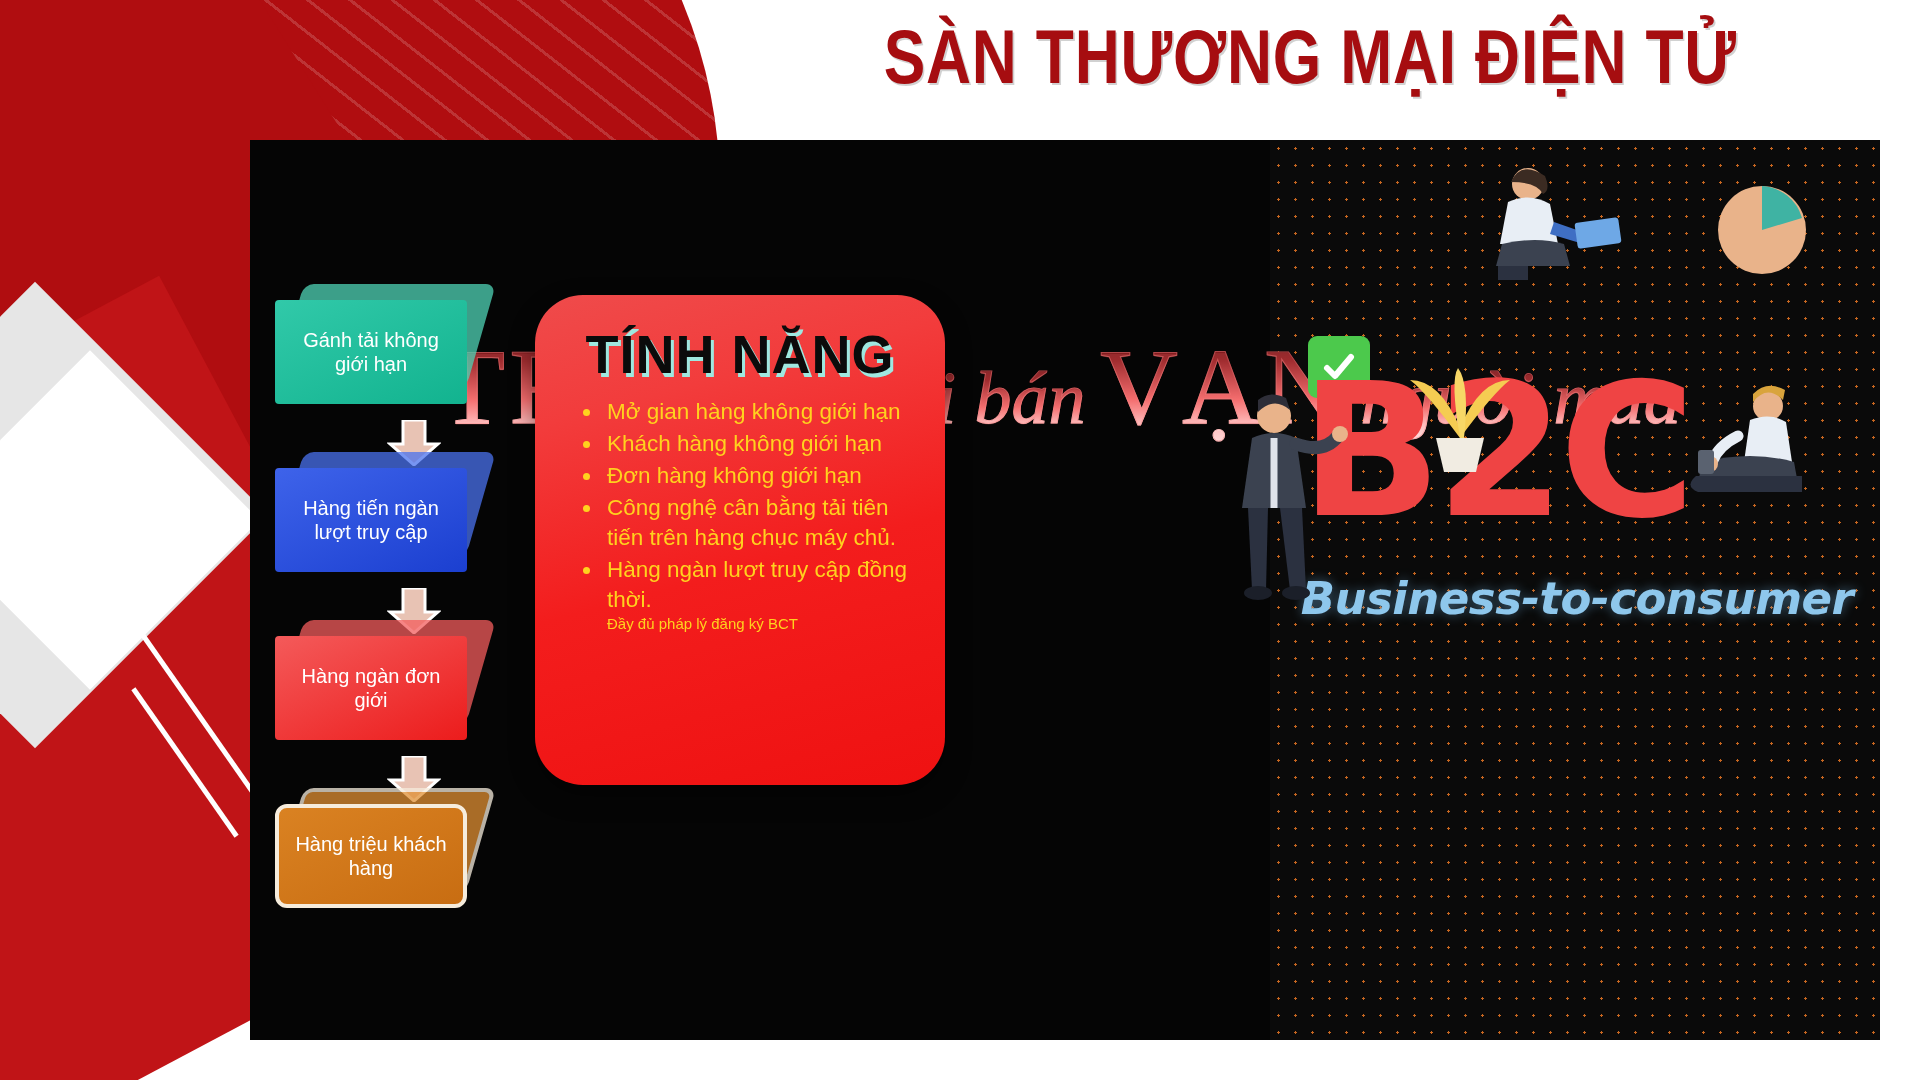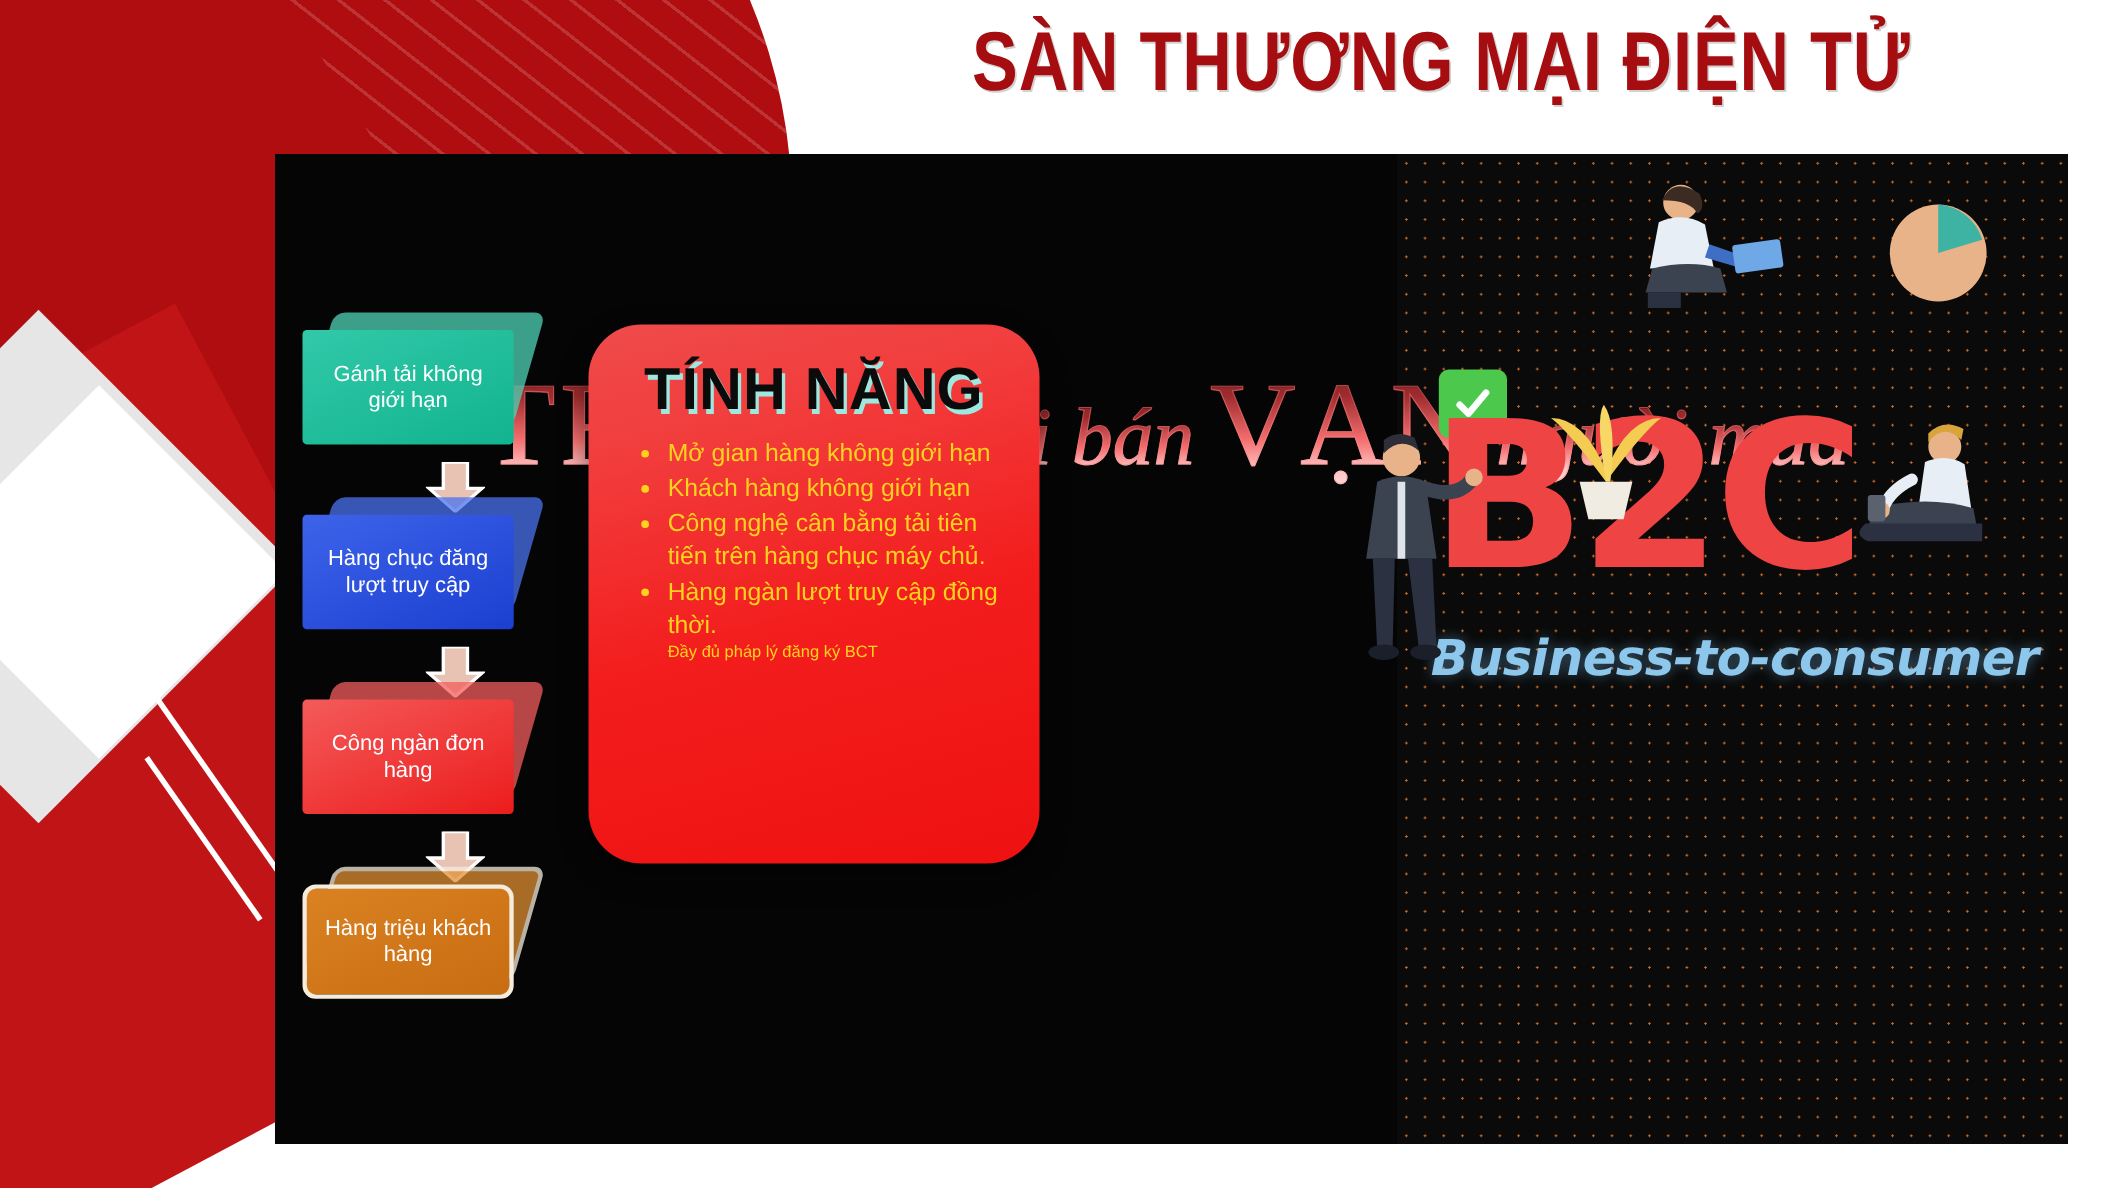--- a/index.html
+++ b/index.html
@@ -181,33 +181,33 @@
     </div>
     <div class="arrow">
       <svg width="54" height="46" viewBox="0 0 54 46">
         <polygon points="16,0 38,0 38,24 51,24 27,45 3,24 16,24" fill="#e8c3b4" stroke="#ffffff" stroke-width="3"></polygon>
       </svg>
     </div>
 
     <div class="flow-wrap">
       <div class="flow-3d" style="background:#4a72ee"></div>
       <div class="flow-box" style="background:linear-gradient(155deg,#3e63ea,#1b3fd0)">
-        <span>Hàng chục đăng lượt truy cập</span>
+        <span>Hàng tiến ngàn lượt truy cập</span>
       </div>
     </div>
     <div class="arrow">
       <svg width="54" height="46" viewBox="0 0 54 46">
         <polygon points="16,0 38,0 38,24 51,24 27,45 3,24 16,24" fill="#e8c3b4" stroke="#ffffff" stroke-width="3"></polygon>
       </svg>
     </div>
 
     <div class="flow-wrap">
       <div class="flow-3d" style="background:#f35c5c"></div>
       <div class="flow-box" style="background:linear-gradient(155deg,#f45a5a,#ec1c1c)">
-        <span>Công ngàn đơn hàng</span>
+        <span>Hàng ngàn đơn giới</span>
       </div>
     </div>
     <div class="arrow">
       <svg width="54" height="46" viewBox="0 0 54 46">
         <polygon points="16,0 38,0 38,24 51,24 27,45 3,24 16,24" fill="#e8c3b4" stroke="#ffffff" stroke-width="3"></polygon>
       </svg>
     </div>
 
     <div class="flow-wrap">
       <div class="flow-3d" style="background:#e08f33;border:4px solid #f6ecdc;box-sizing:border-box;"></div>
@@ -216,20 +216,21 @@
       </div>
     </div>
 
   </div>
 
   <div id="feature-card">
     <div id="feature-title">TÍNH NĂNG</div>
     <ul id="feature-list">
       <li>Mở gian hàng không giới hạn</li>
       <li>Khách hàng không giới hạn</li>
+      <li>Đơn hàng không giới hạn</li>
       <li>Công nghệ cân bằng tải tiên tiến trên hàng chục máy chủ.</li>
       <li>
         <span>Hàng ngàn lượt truy cập đồng thời.</span>
         <span class="sub-line">Đầy đủ pháp lý đăng ký BCT</span>
       </li>
     </ul>
   </div>
 
   <div id="b2c-area">
 

